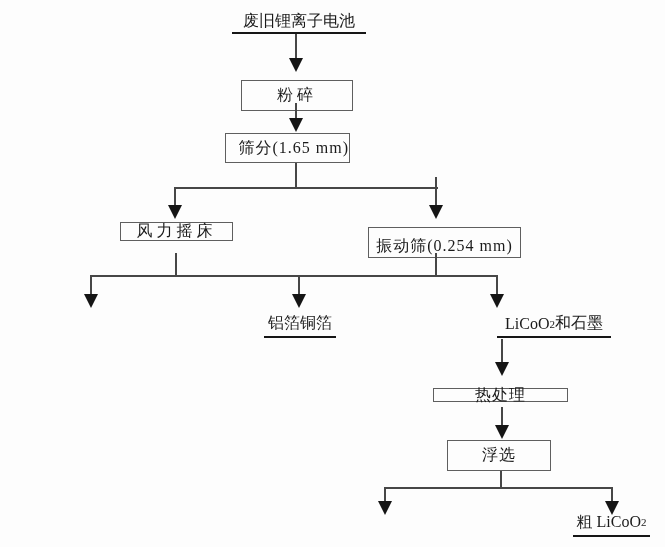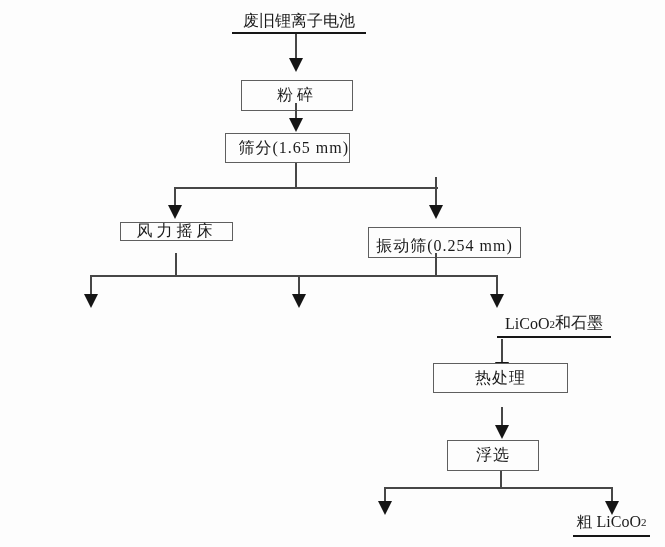--- a/index.html
+++ b/index.html
@@ -57,24 +57,24 @@
   .h-d1       {left:84px;top:294px;}
   .v-d2       {left:298px;top:275px;height:19px;}
   .h-d2       {left:292px;top:294px;}
   .v-d3       {left:496px;top:275px;height:19px;}
   .h-d3       {left:490px;top:294px;}
   .lbl-resin  {left:39px;top:313px;width:107px;height:25px;}
   .lbl-foil   {left:264px;top:313px;width:72px;height:25px;}
   .lbl-lg     {left:449px;top:313px;width:114px;height:25px;margin-left:48px;}
   .v-lg       {left:501px;top:339px;height:23px;}
   .h-lg       {left:495px;top:362px;}
-  .box-heat   {left:433px;top:363px;width:135px;height:30px;justify-content:center;}
+  .box-heat   {left:433px;top:388px;width:135px;height:14px;justify-content:center;}
   .v-heat     {left:501px;top:407px;height:18px;}
   .h-heat     {left:495px;top:425px;}
-  .box-float  {left:447px;top:440px;width:92px;height:31px;}
+  .box-float  {left:447px;top:440px;width:104px;height:31px;}
   .v-float    {left:500px;top:471px;height:18px;}
   .rail3      {left:385px;top:487px;width:228px;}
   .v-cg       {left:384px;top:487px;height:14px;}
   .h-cg       {left:378px;top:501px;}
   .v-cl       {left:611px;top:487px;height:14px;}
   .h-cl       {left:605px;top:501px;}
   .lbl-cg     {left:350px;top:511px;width:68px;height:26px;}
   .lbl-cl     {left:573px;top:511px;width:77px;height:26px;}
 </style>
 </head>
@@ -119,20 +119,23 @@
   <div class="vline v-air"></div>
   <div class="vline v-vib"></div>
   <div class="hline rail2"></div>
   <div class="vline v-d1"></div>
   <div class="ahead h-d1"></div>
   <div class="vline v-d2"></div>
   <div class="ahead h-d2"></div>
   <div class="vline v-d3"></div>
   <div class="ahead h-d3"></div>
 
+  <div class="ulabel lbl-foil">
+    <span>铝箔铜箔</span>
+  </div>
   <div class="ulabel lbl-lg">
     <span>LiCoO</span>
       <sub>2</sub>
       <span> 和石墨</span>
   </div>
 
   <div class="vline v-lg"></div>
   <div class="ahead h-lg"></div>
 
   <div class="box box-heat">

